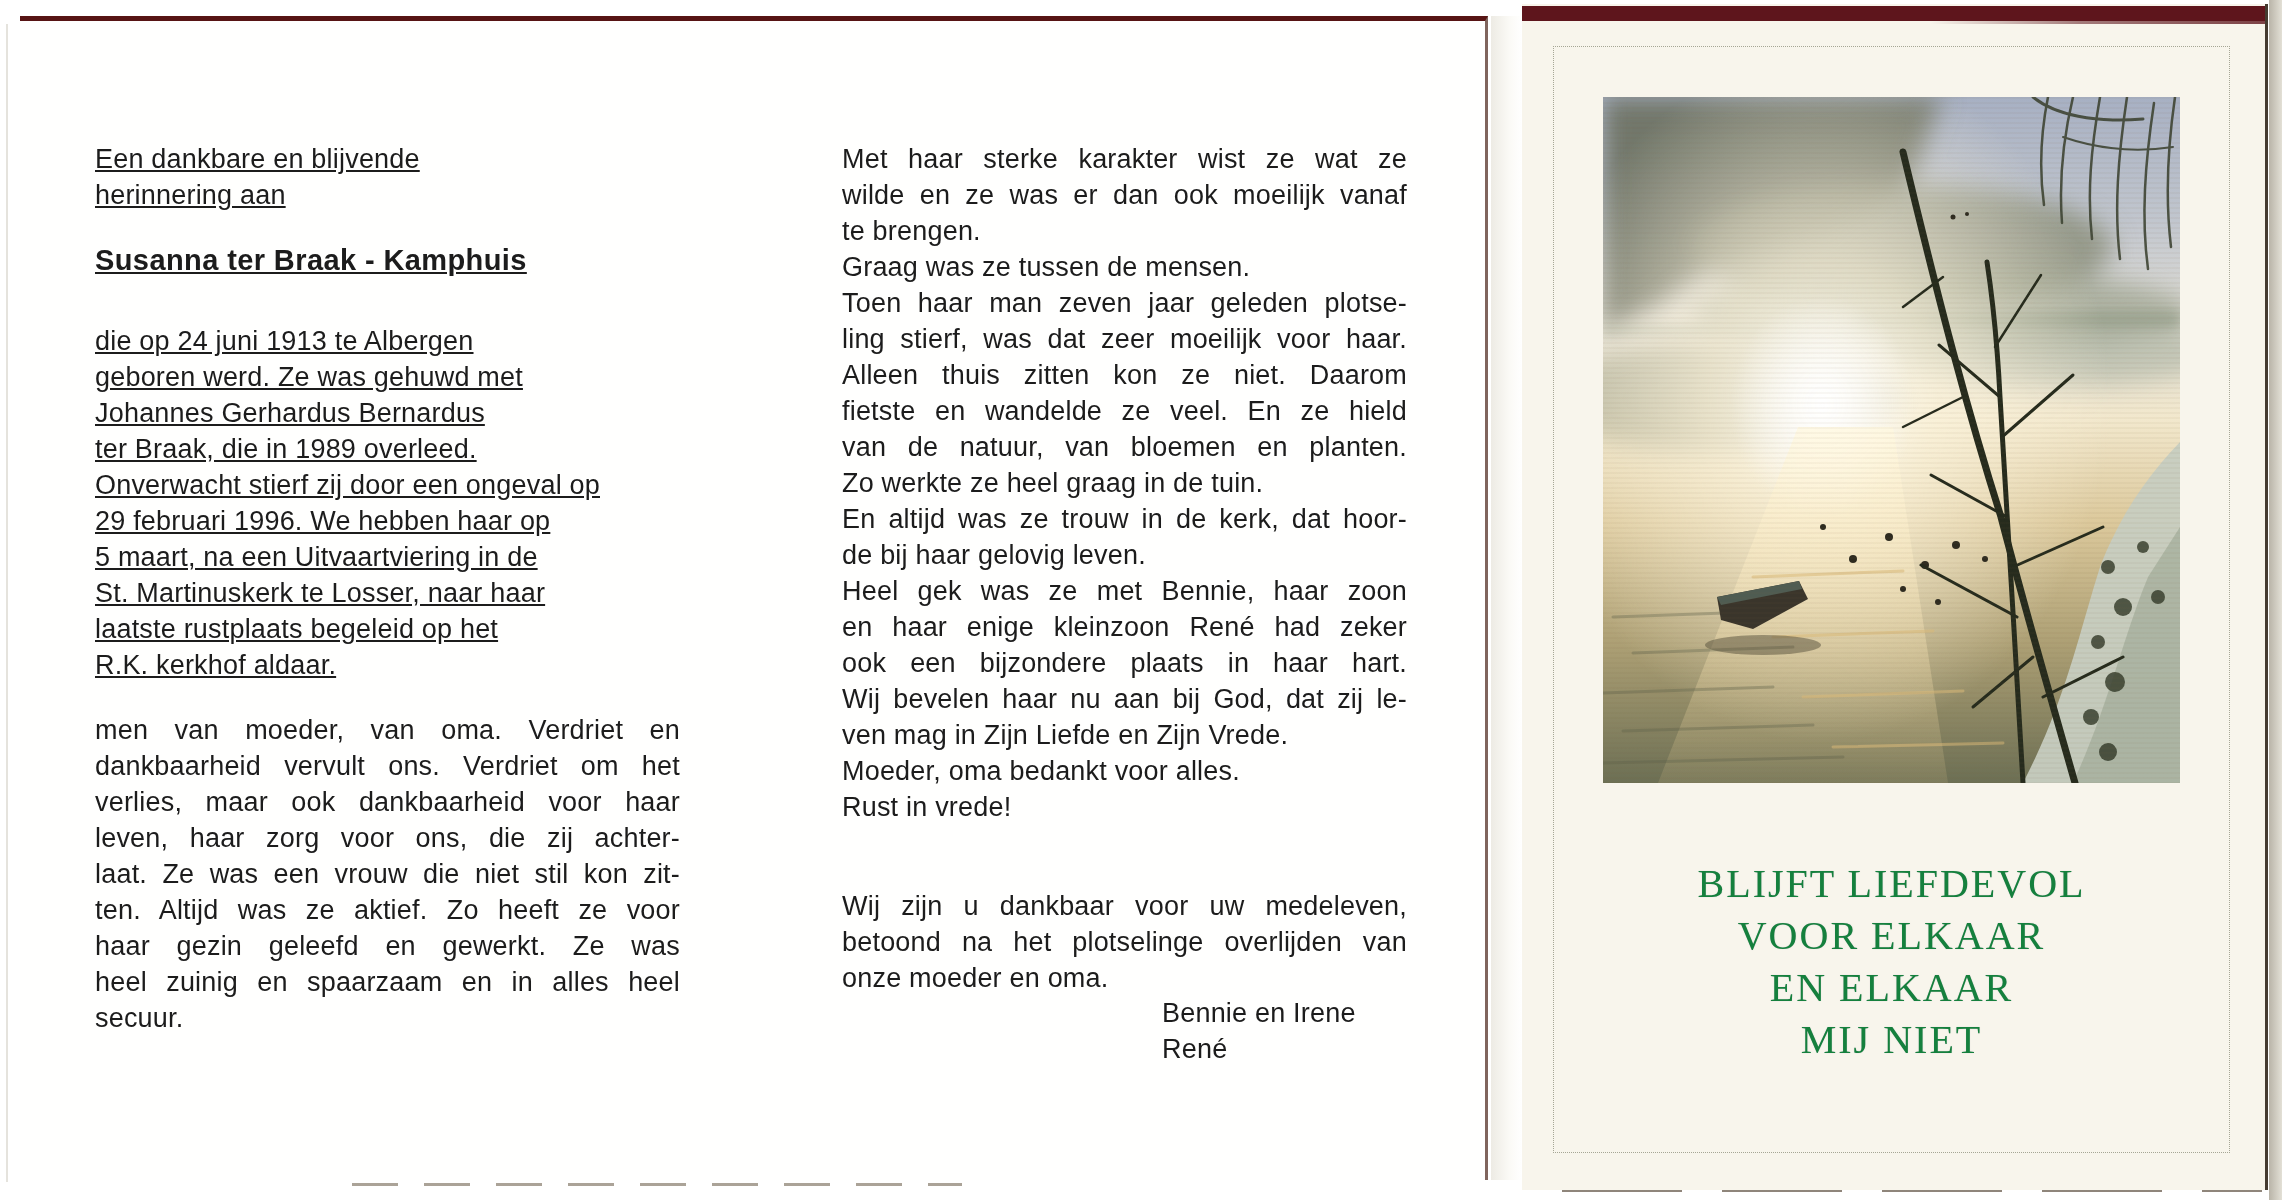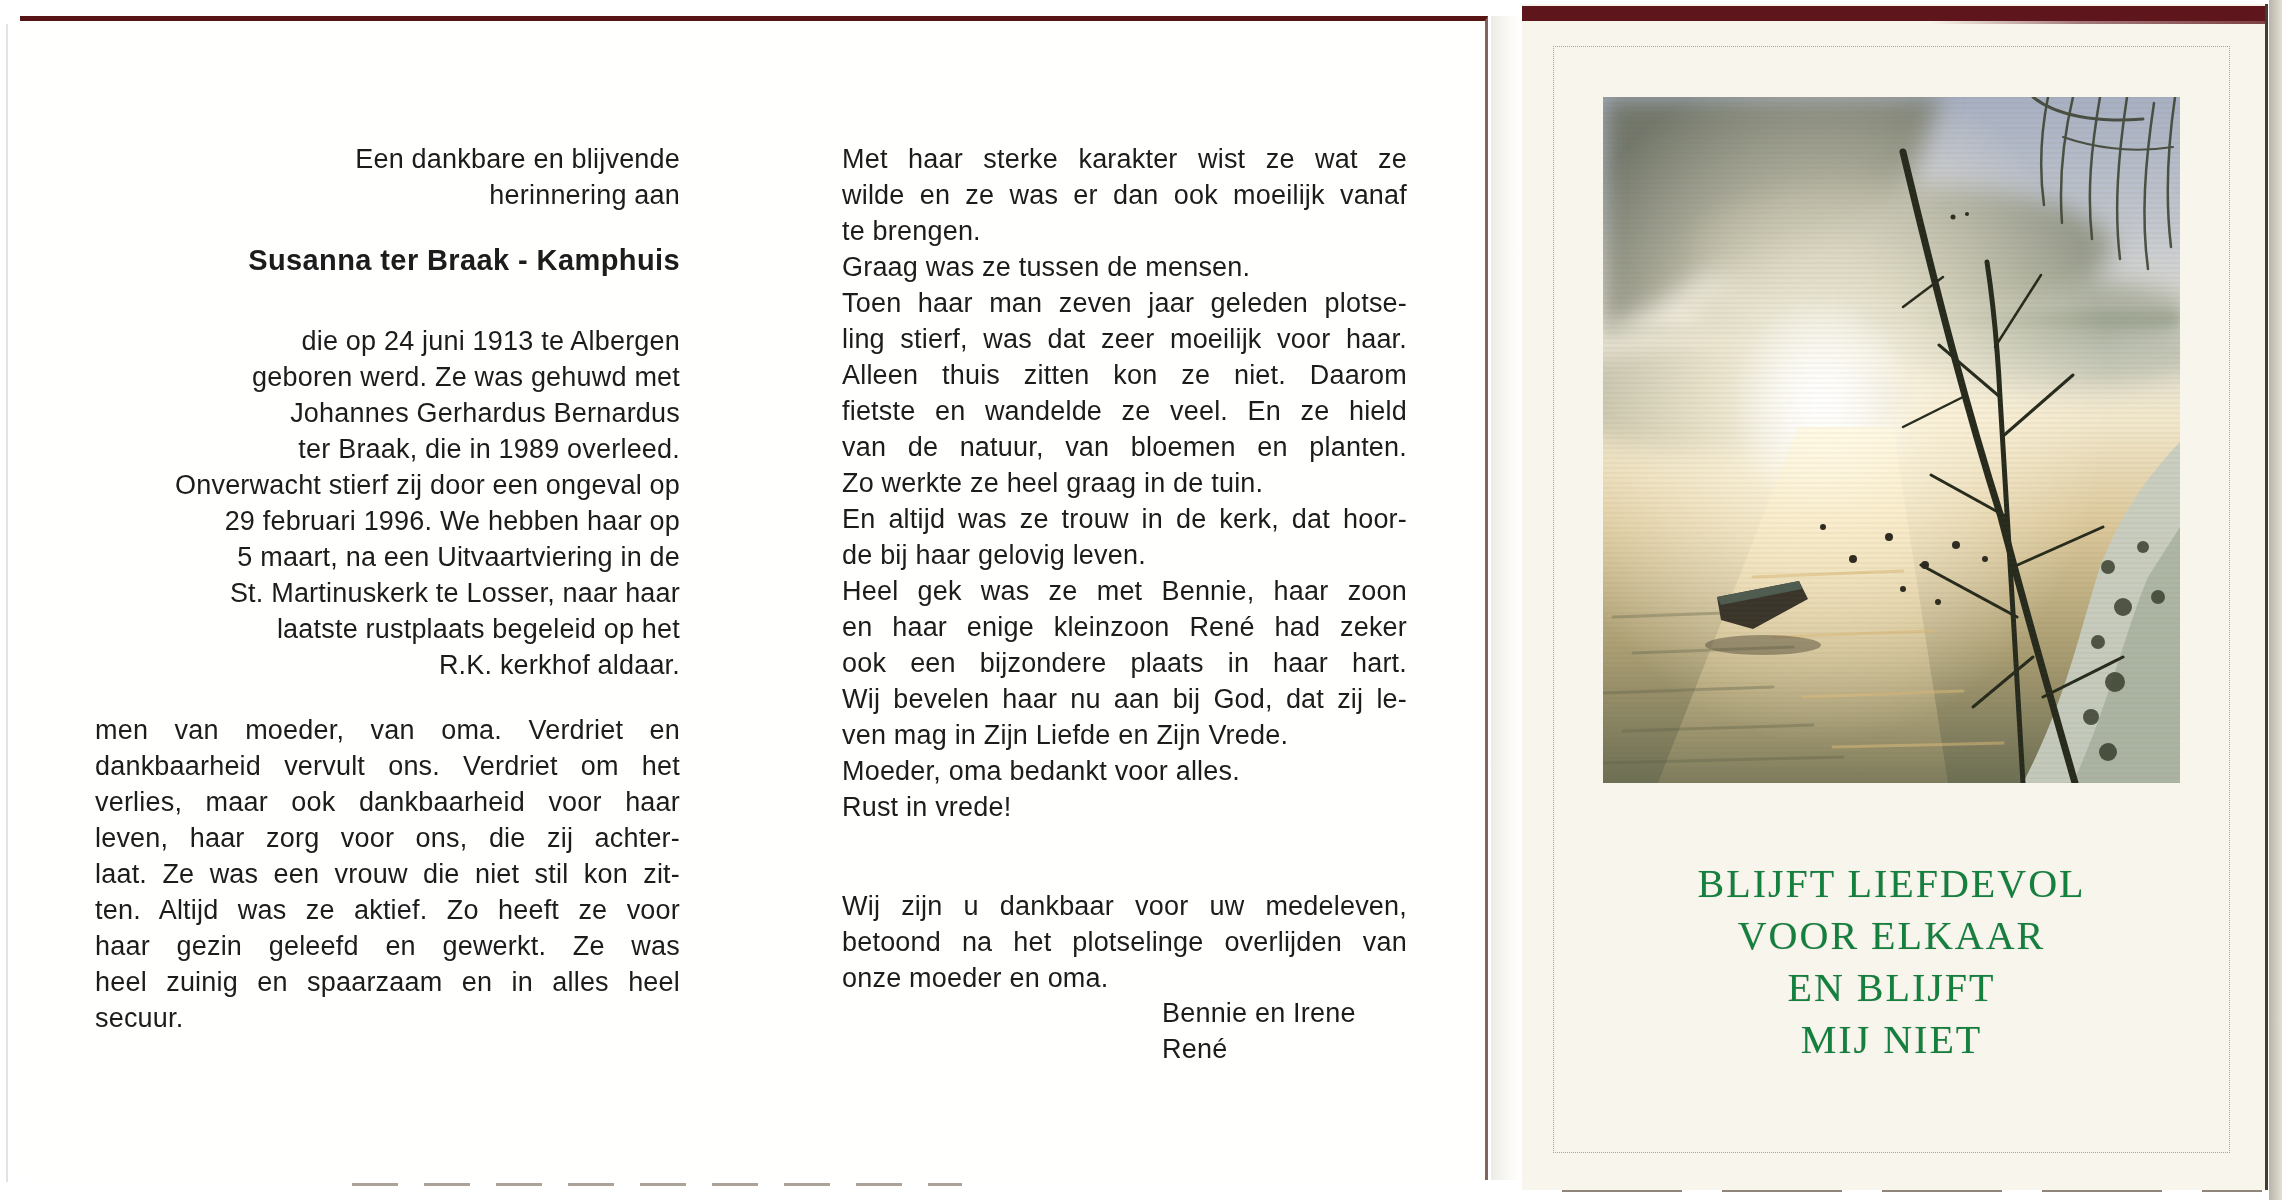--- a/index.html
+++ b/index.html
@@ -24,21 +24,21 @@
     border-top:5px solid #571414;
     border-right:3px solid rgba(96,62,52,.8);
     box-sizing:border-box;
   }
   .fold-shadow{position:absolute;left:1491px;top:16px;width:31px;height:1164px;
     background:linear-gradient(90deg,#edebe4,#fbfaf6 60%,#ffffff);}
   .col{position:absolute;top:0;color:#1c1c1c;font-size:27px;line-height:36px;letter-spacing:.2px;}
   .col1{left:75px;width:585px;}
   .col2{left:822px;width:565px;}
   .block{position:absolute;left:0;width:100%;}
-  .center-lines{text-align:right;white-space:pre-line;}
+  .center-lines{text-align:left;white-space:pre-line;text-decoration:underline;}
   .intro{top:120px;}
   .deceased-name{top:221px;font-weight:bold;font-size:29px;letter-spacing:.4px;}
   .life-details{top:302px;}
   .para .line{min-height:36px;}
   .para .line.j{text-align:justify;text-align-last:justify;}
   .farewell{top:691px;}
   .memorial{top:120px;}
   .thanks{top:867px;}
   .signature{top:974px;padding-left:320px;box-sizing:border-box;}
   .signature .line{min-height:36px;text-align:left;}
@@ -268,16 +268,16 @@
         <path d="M572,0 C565,48 562,100 568,150"></path>
         <path d="M430,0 C452,18 492,26 540,22" stroke-width="3"></path>
         <path d="M460,40 C495,52 530,56 570,50" stroke-width="2"></path>
       </g>
     </svg>
   </div>
 
   <div class="verse">
       <div class="line">BLIJFT LIEFDEVOL</div>
       <div class="line">VOOR ELKAAR</div>
-      <div class="line">EN BLIJFT</div>
+      <div class="line">EN ELKAAR</div>
       <div class="line">MIJ NIET</div>
     </div>
 </section>
 
 </body></html>

